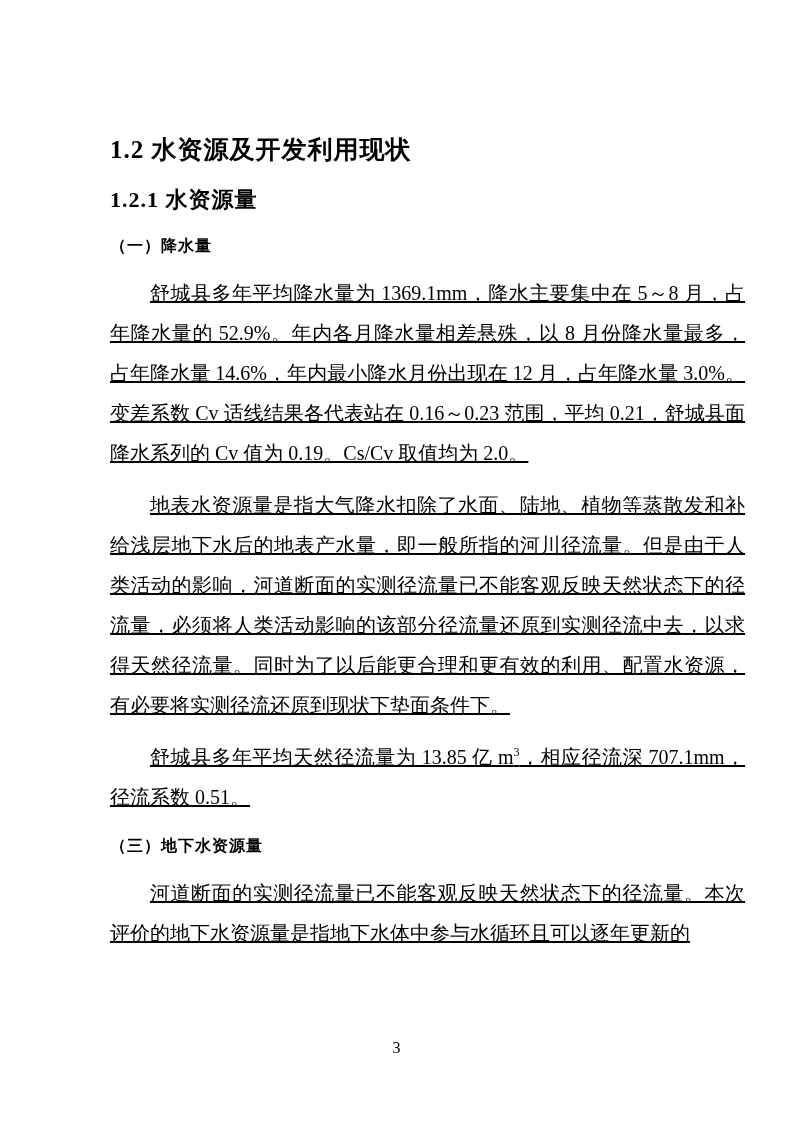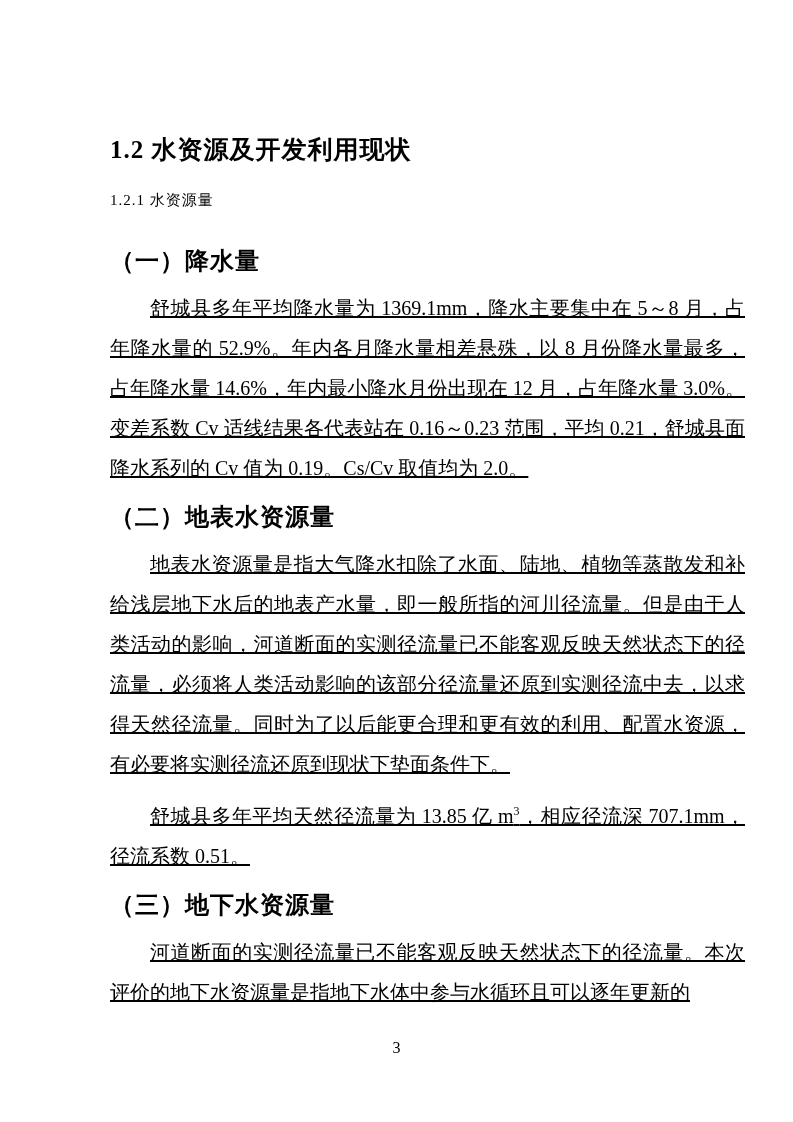--- a/index.html
+++ b/index.html
@@ -20,28 +20,28 @@
     color: #000000;
   }
   .h1 {
     font-size: 25px;
     font-weight: bold;
     line-height: 34px;
     margin: 0 0 18px 0;
     letter-spacing: 1px;
   }
   .h2 {
-    font-size: 15px;
-    font-weight: normal;
+    font-size: 22px;
+    font-weight: bold;
     line-height: 30px;
-    margin: 0 0 31px 0;
+    margin: 0 0 16px 0;
     letter-spacing: 1px;
   }
   .h3 {
-    font-size: 24px;
+    font-size: 16px;
     font-weight: bold;
     line-height: 30px;
     margin: 14px 0 12px 0;
     letter-spacing: 1px;
   }
   .body-text {
     font-size: 20px;
     line-height: 40px;
     margin: 0 0 12px 0;
     text-align: justify;
@@ -70,21 +70,20 @@
 <div class="page">
 
   <div class="h1">1.2 水资源及开发利用现状</div>
 
   <div class="h2">1.2.1 水资源量</div>
 
   <div class="h3">（一）降水量</div>
 
   <p class="body-text">舒城县多年平均降水量为 1369.1mm，降水主要集中在 5～8 月，占年降水量的 52.9%。年内各月降水量相差悬殊，以 8 月份降水量最多，占年降水量 14.6%，年内最小降水月份出现在 12 月，占年降水量 3.0%。变差系数 Cv 适线结果各代表站在 0.16～0.23 范围，平均 0.21，舒城县面降水系列的 Cv 值为 0.19。Cs/Cv 取值均为 2.0。</p>
 
-  <div class="h3">（二）地表水资源量</div>
 
   <p class="body-text">地表水资源量是指大气降水扣除了水面、陆地、植物等蒸散发和补给浅层地下水后的地表产水量，即一般所指的河川径流量。但是由于人类活动的影响，河道断面的实测径流量已不能客观反映天然状态下的径流量，必须将人类活动影响的该部分径流量还原到实测径流中去，以求得天然径流量。同时为了以后能更合理和更有效的利用、配置水资源，有必要将实测径流还原到现状下垫面条件下。</p>
 
   <p class="body-text"><span>舒城县多年平均天然径流量为 13.85 亿 m</span><sup>3</sup><span>，相应径流深 707.1mm，径流系数 0.51。</span></p>
 
   <div class="h3">（三）地下水资源量</div>
 
   <p class="body-text">河道断面的实测径流量已不能客观反映天然状态下的径流量。本次评价的地下水资源量是指地下水体中参与水循环且可以逐年更新的</p>
 
   <div class="page-footer">3</div>

